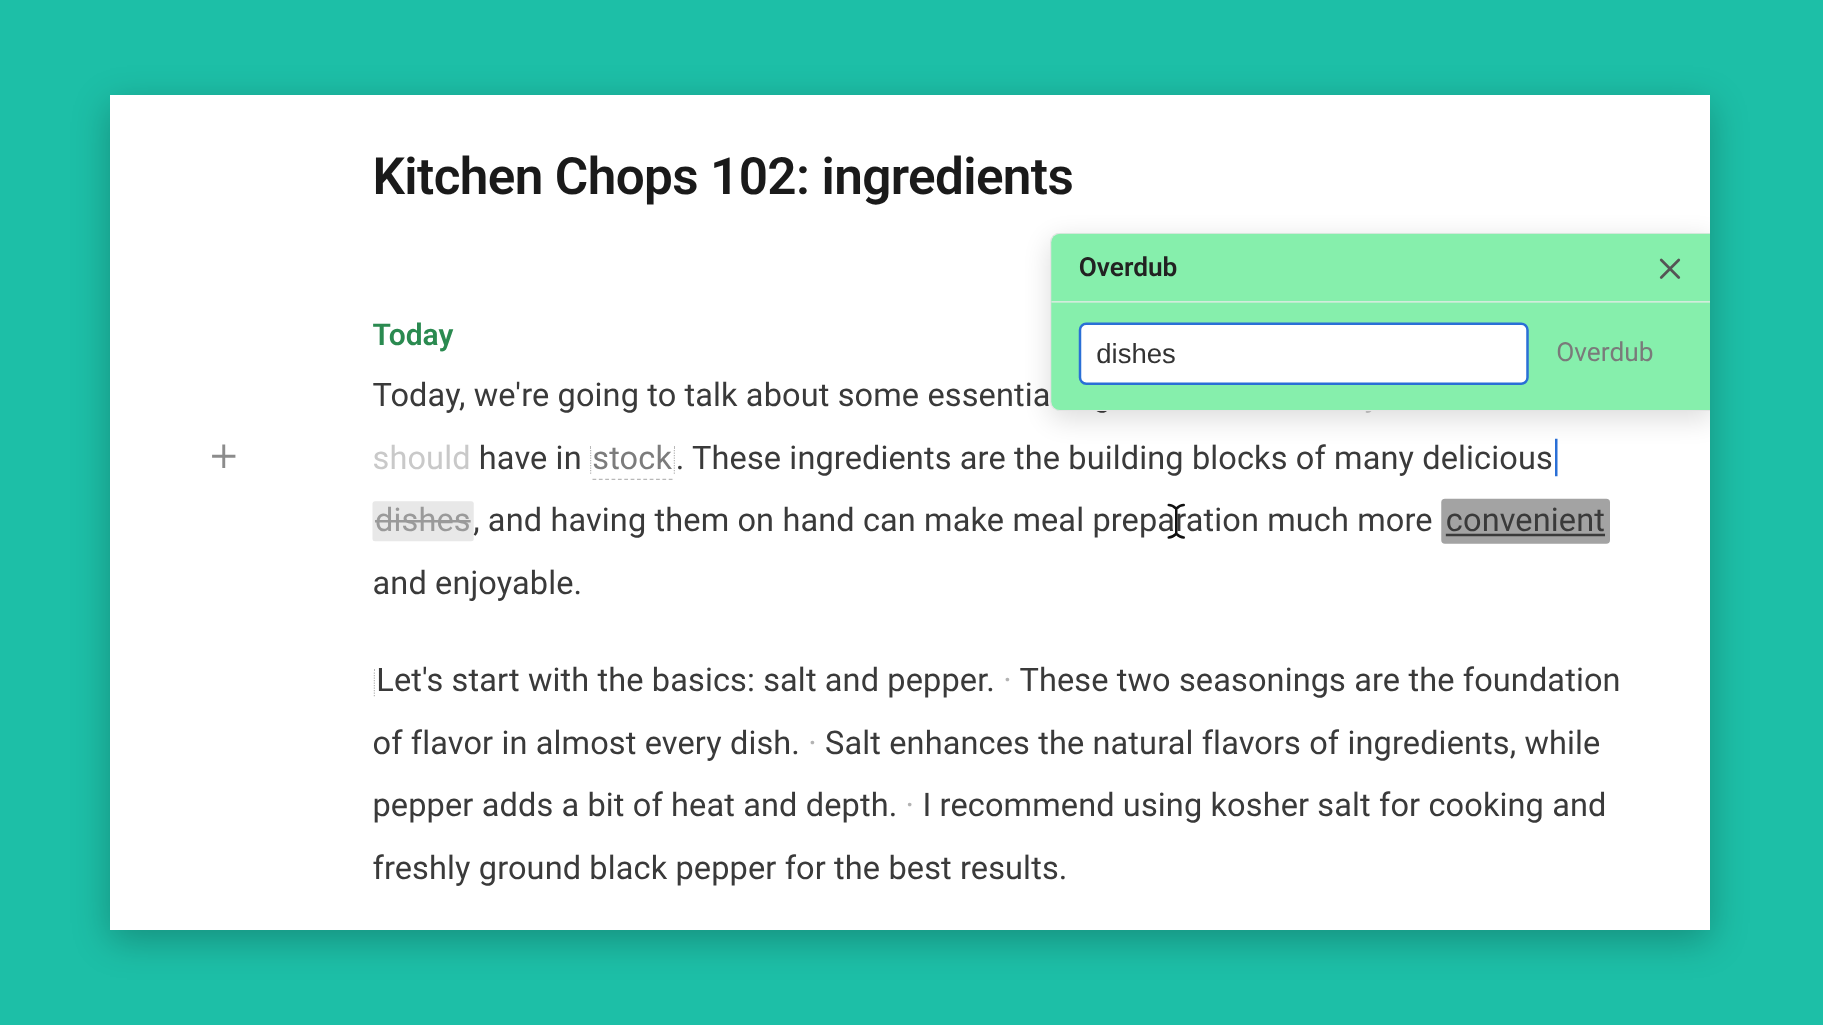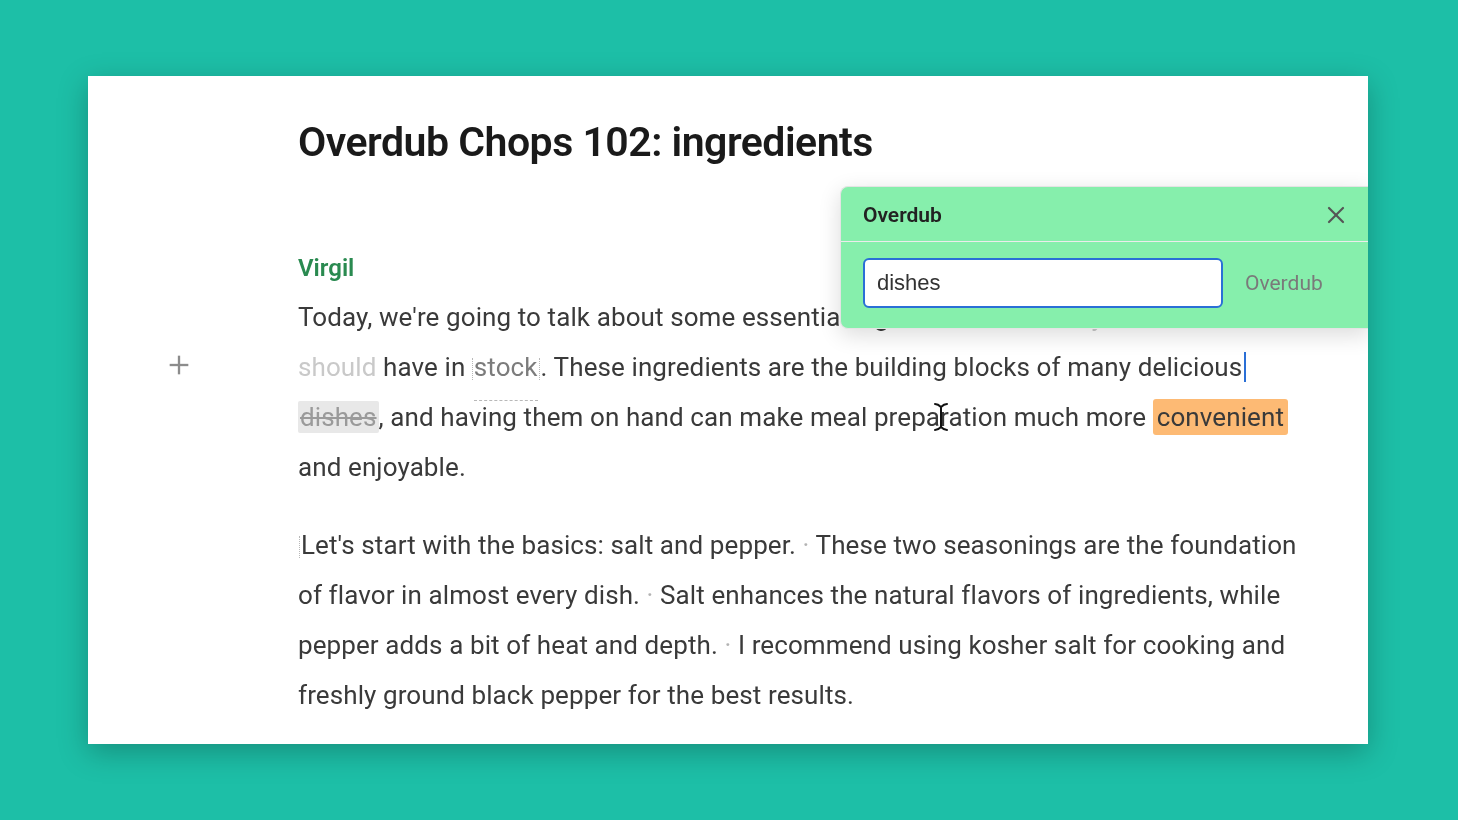--- a/index.html
+++ b/index.html
@@ -46,42 +46,43 @@
     color: #3a3a3a;
     letter-spacing: 0.1px;
   }
   .transcript p { margin-bottom: 28px; }
   .faded {
     color: #c9c9c9;
   }
   .stock-word {
     color: #7c7c7c;
     border-bottom: 1.5px dashed #b8b8b8;
-    padding-bottom: 18px;
+    padding-bottom: 1px;
   }
   .dishes-word {
     color: #9a9a9a;
     text-decoration: line-through;
     text-decoration-thickness: 1.5px;
     background: #e8e8e8;
     padding: 1px 2px;
     border-radius: 2px;
   }
   .insert-caret {
     display: inline-block;
     width: 0;
     height: 30px;
     border-left: 2.5px solid #2a6fd6;
     vertical-align: -6px;
     margin: 0 1px 0 2px;
   }
   .convenient-hl {
-    background: #fdba74;
+    background: #a3a3a3;
     padding: 3px 4px;
     border-radius: 3px;
+    text-decoration: underline;
   }
   .text-cursor {
     position: absolute;
     left: 844px;
     top: 326px;
     pointer-events: none;
   }
   .text-cursor svg { display: block; }
   .sep-dot {
     color: #b3b3b3;
@@ -161,23 +162,23 @@
     color: #7a7a7a;
     cursor: pointer;
     user-select: none;
   }
 </style>
 </head>
 <body>
 
 <div class="app-window">
 
-  <h1 class="doc-title">Overdub Chops 102: ingredients</h1>
-
-  <div class="speaker-label">Virgil</div>
+  <h1 class="doc-title">Kitchen Chops 102: ingredients</h1>
+
+  <div class="speaker-label">Today</div>
 
   <div class="add-btn">
     <svg viewBox="0 0 24 24" width="28" height="28" fill="none" stroke="currentColor" stroke-width="2">
       <line x1="12" y1="4" x2="12" y2="20"></line>
       <line x1="4" y1="12" x2="20" y2="12"></line>
     </svg>
   </div>
 
   <div class="transcript">
     <p>

